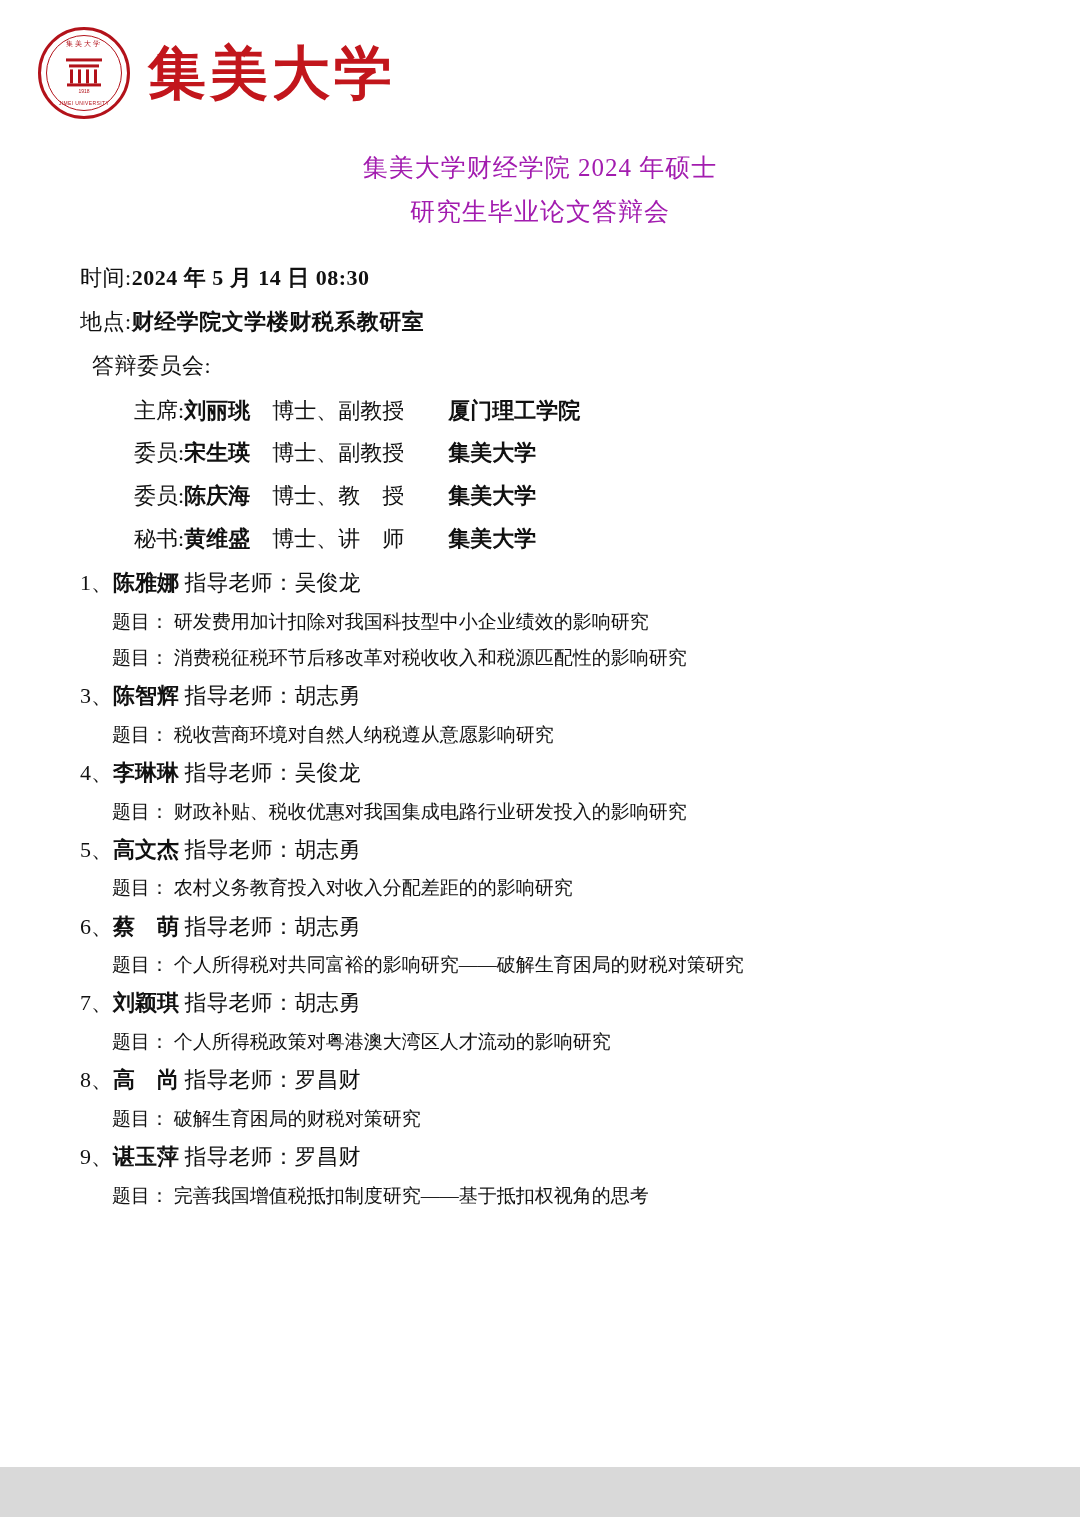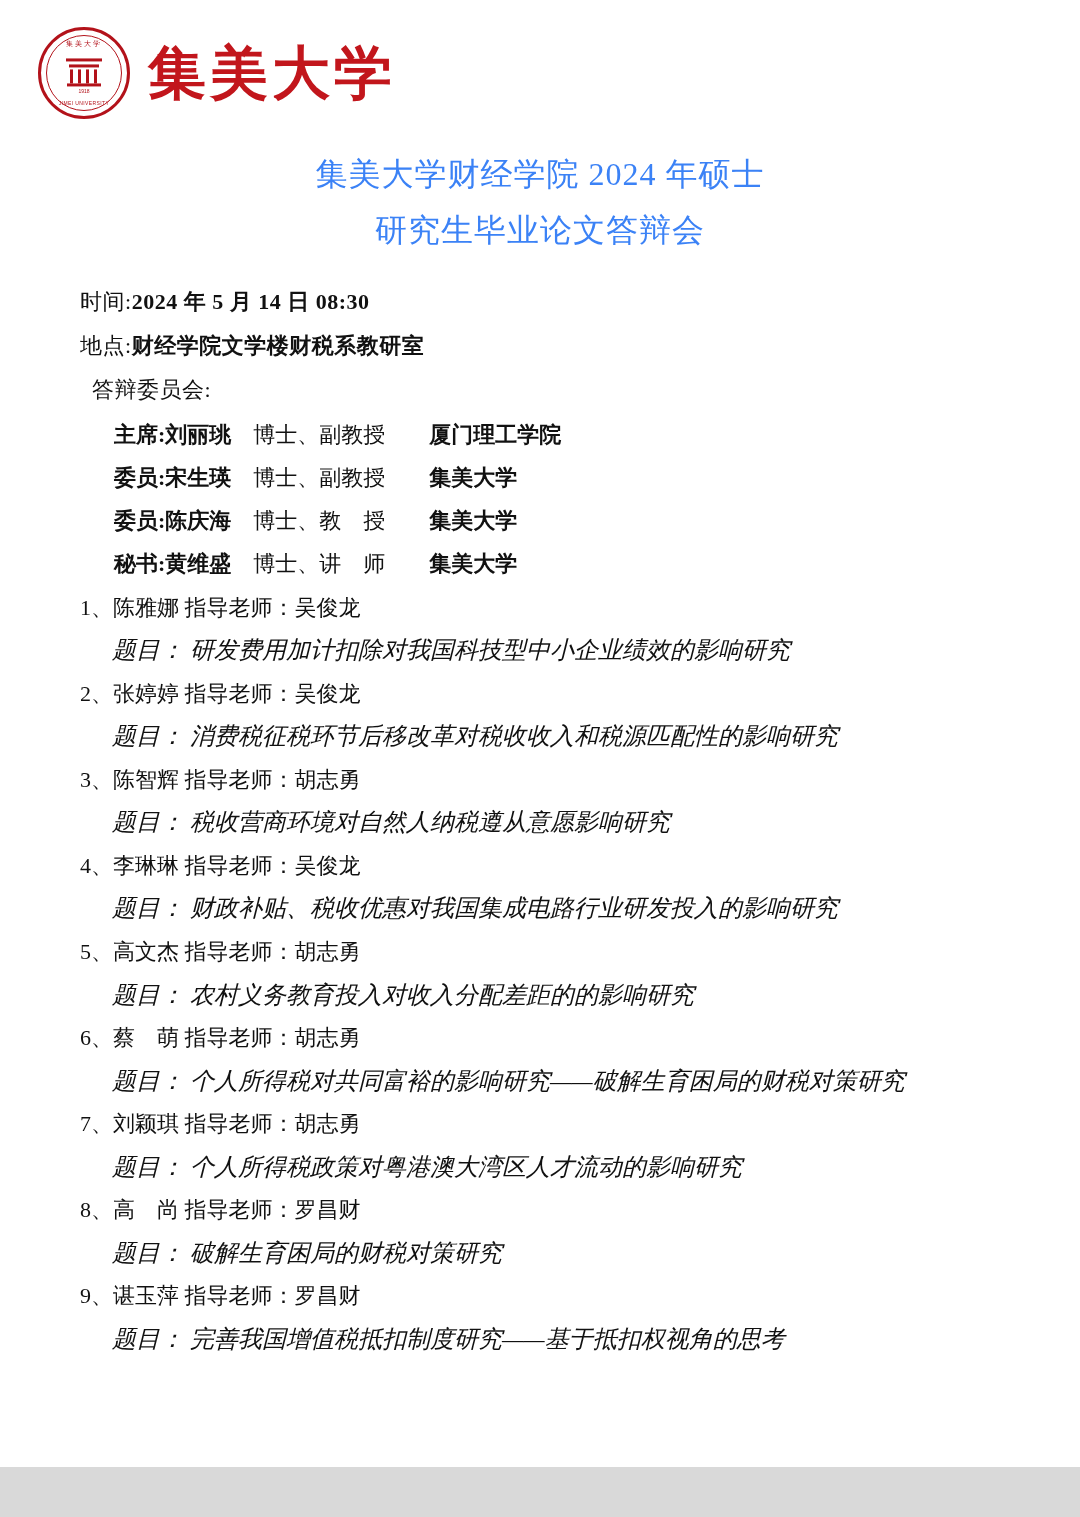--- a/index.html
+++ b/index.html
@@ -118,22 +118,22 @@
     font-family: "DejaVu Serif", "Liberation Serif", serif;
     line-height: 1;
     white-space: nowrap;
   }
   
   .title-block {
     text-align: center;
     margin-top: 34px;
   }
   .title-line {
-    font-size: 32px;
-    color: #3b82f6;
+    font-size: 25px;
+    color: #a21caf;
     line-height: 1.75;
     letter-spacing: 1px;
   }
   
   .body-wrap {
     padding: 0 62px 0 80px;
     margin-top: 22px;
     color: #111;
   }
   .meta-line {
@@ -150,44 +150,43 @@
     margin-left: 12px;
   }
   
   .committee { margin: 2px 0 0 0; }
   .committee-row {
     font-size: 22px;
     line-height: 1.95;
     white-space: pre;
     padding-left: 34px;
   }
-  .committee-row .role { font-weight: bold; }
+  .committee-row .role { font-weight: normal; margin-left: 20px; }
   .committee-row .cname { font-weight: bold; }
   .committee-row .deg { font-weight: normal; }
   .committee-row .org { font-weight: bold; }
   
   .defenders { margin-top: 2px; }
   .defender {
     margin-bottom: 1px;
   }
   .defender-head {
     font-size: 22px;
     line-height: 1.85;
     white-space: pre;
   }
   .defender-head .idx { font-weight: normal; }
-  .defender-head .sname { font-weight: normal; }
+  .defender-head .sname { font-weight: bold; }
   .defender-head .sup-label { font-weight: normal; }
   .defender-head .sup { font-weight: normal; }
   .defender-topic {
-    font-size: 24px;
+    font-size: 19px;
     line-height: 1.85;
     padding-left: 32px;
     white-space: pre-wrap;
-    font-style: italic;
   }
 </style>
 </head>
 <body>
 
 <div class="page">
 
   <div class="header">
     <div class="seal">
       <div class="seal-top-text">集美大学</div>
@@ -232,21 +231,20 @@
 
 
     <div class="defenders">
 
       <div class="defender">
         <div class="defender-head"><span class="idx">1、</span><span class="sname">陈雅娜</span><span class="sp"> </span><span class="sup-label">指导老师：</span><span class="sup">吴俊龙</span></div>
         <div class="defender-topic"><span>题目：</span><span class="sp"> </span><span>研发费用加计扣除对我国科技型中小企业绩效的影响研究</span></div>
       </div>
 
       <div class="defender">
-        <div class="defender-head"><span class="idx">2、</span><span class="sname">张婷婷</span><span class="sp"> </span><span class="sup-label">指导老师：</span><span class="sup">吴俊龙</span></div>
         <div class="defender-topic"><span>题目：</span><span class="sp"> </span><span>消费税征税环节后移改革对税收收入和税源匹配性的影响研究</span></div>
       </div>
 
       <div class="defender">
         <div class="defender-head"><span class="idx">3、</span><span class="sname">陈智辉</span><span class="sp"> </span><span class="sup-label">指导老师：</span><span class="sup">胡志勇</span></div>
         <div class="defender-topic"><span>题目：</span><span class="sp"> </span><span>税收营商环境对自然人纳税遵从意愿影响研究</span></div>
       </div>
 
       <div class="defender">
         <div class="defender-head"><span class="idx">4、</span><span class="sname">李琳琳</span><span class="sp"> </span><span class="sup-label">指导老师：</span><span class="sup">吴俊龙</span></div>

